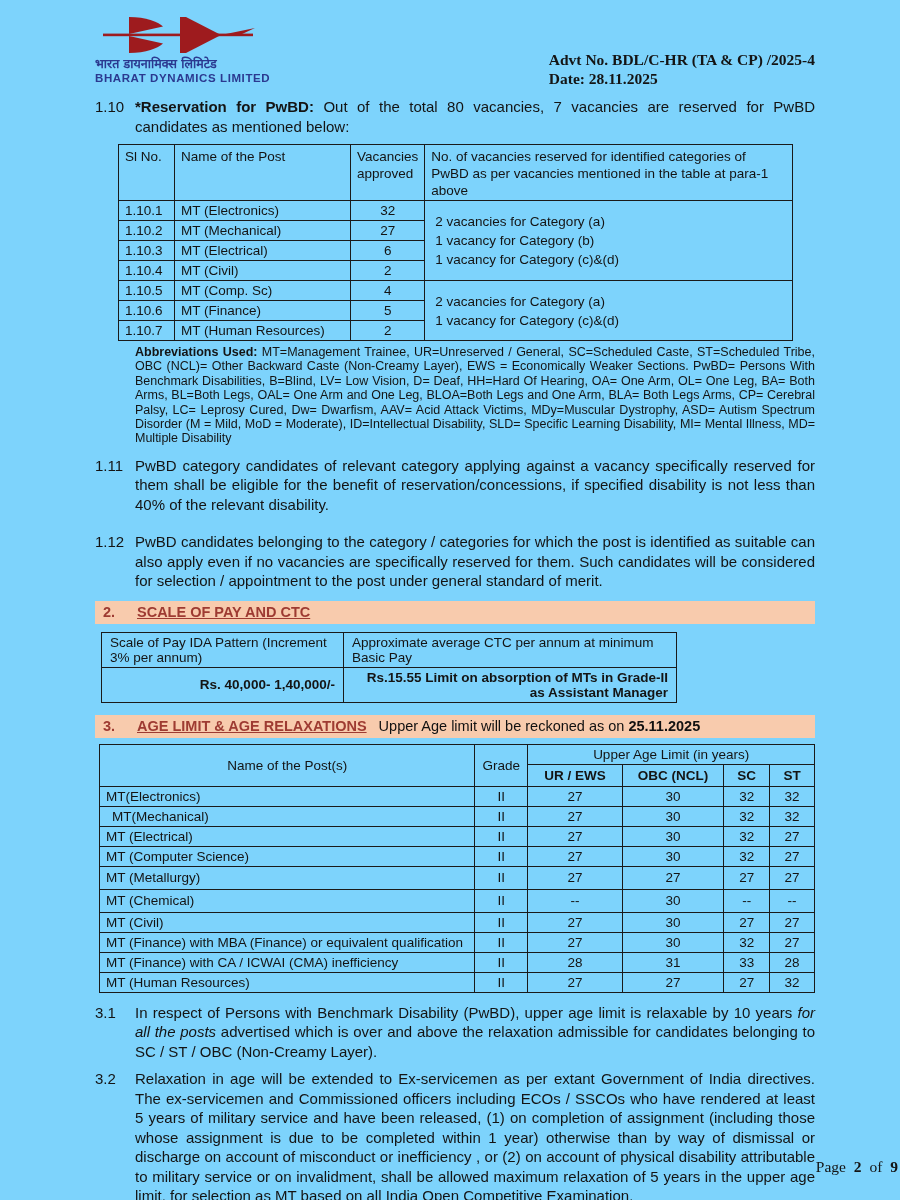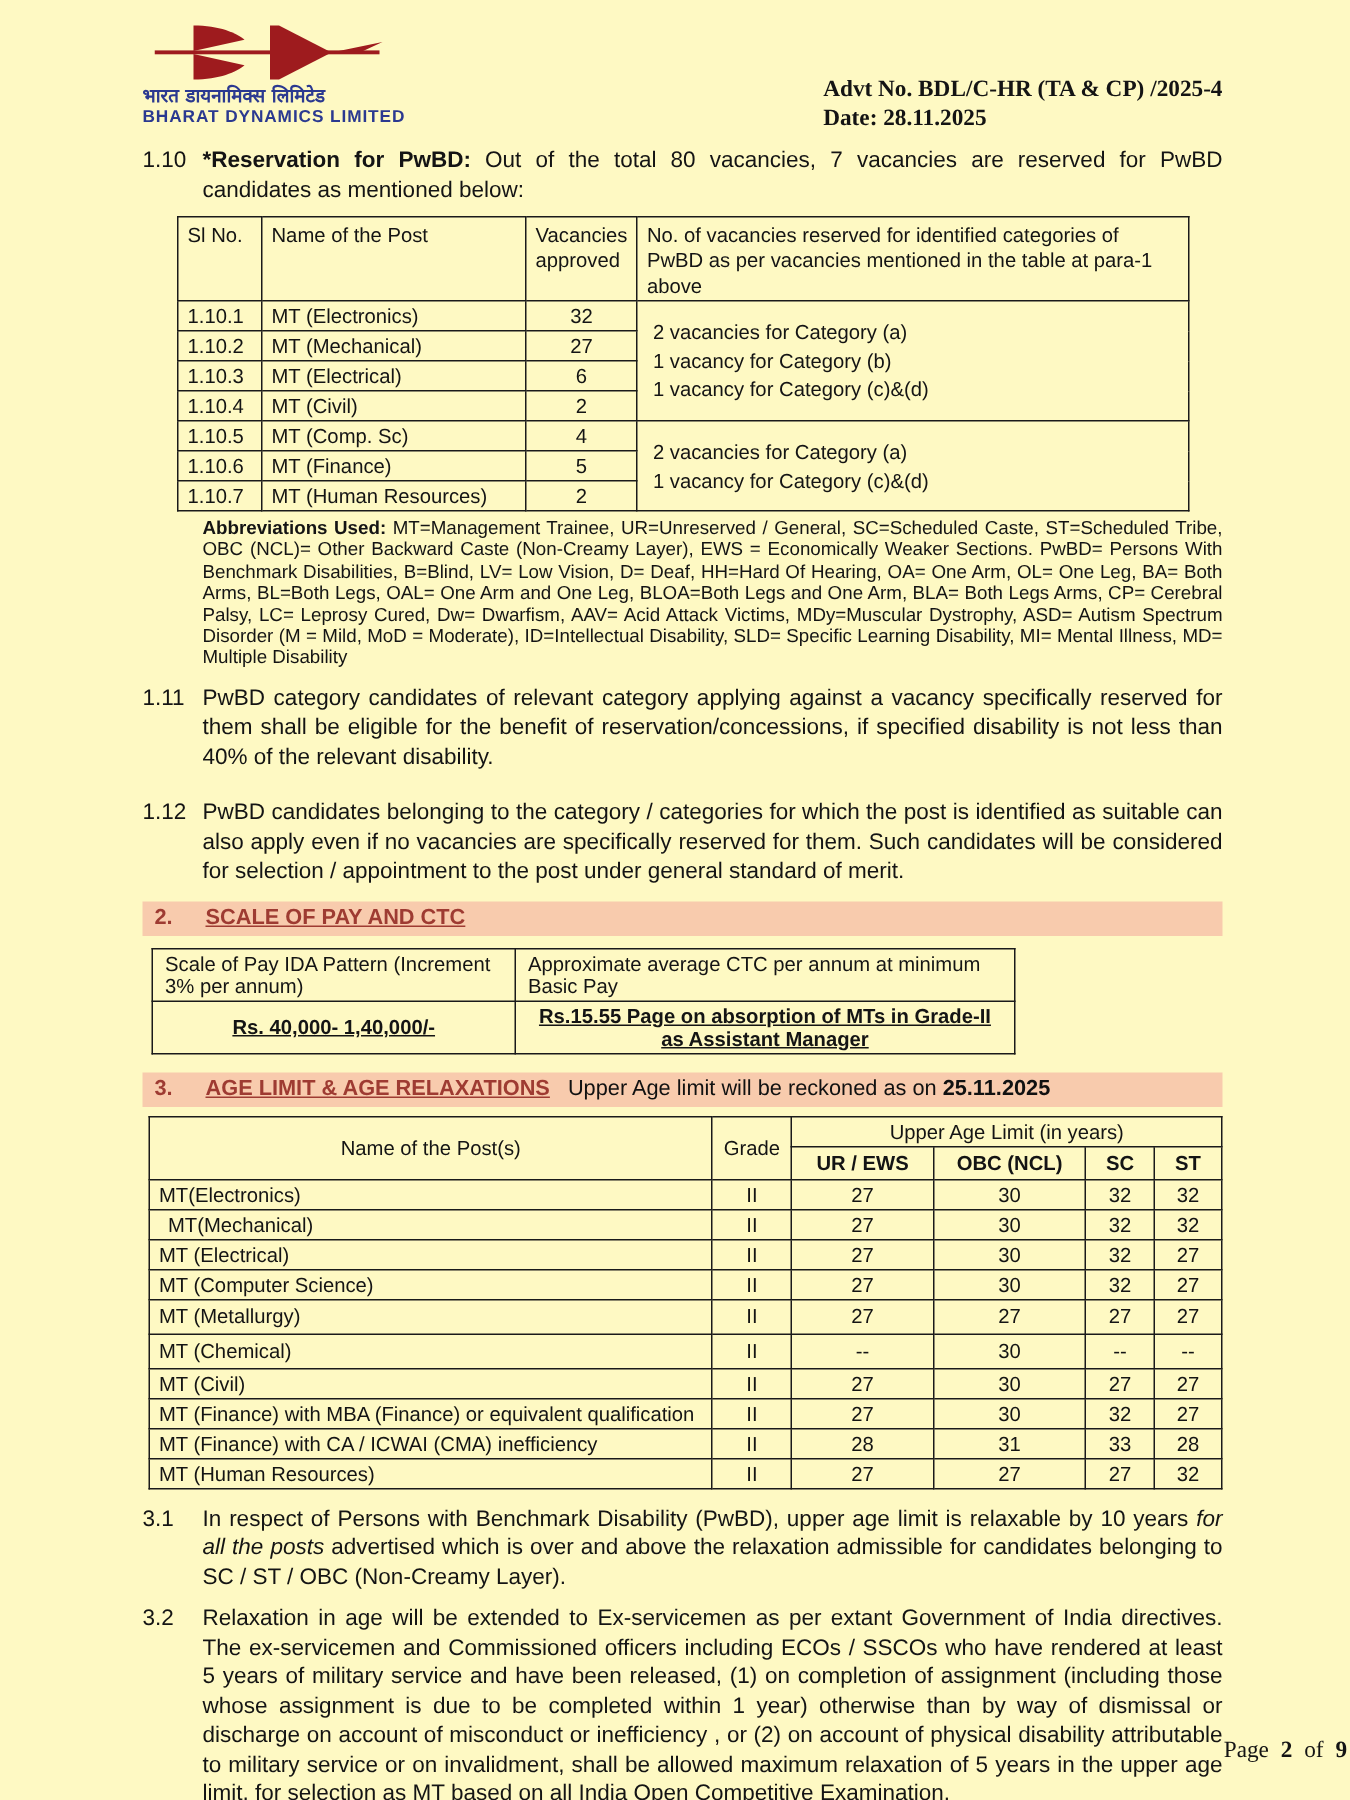--- a/index.html
+++ b/index.html
@@ -1,20 +1,20 @@
 <!DOCTYPE html>
 <html><head>
 <meta charset="utf-8">
 <style>
   * { box-sizing: border-box; margin: 0; padding: 0; }
   html, body { background: #e9e9e9; }
   body { font-family: "Liberation Sans", sans-serif; color: #141414; }
   .page {
     position: relative; width: 900px; height: 1200px; margin: 0 auto;
-    background: #fef9c3; overflow: hidden;
+    background: #7dd3fc; overflow: hidden;
     padding: 14px 85px 0 95px;
   }
   
   .doc-header { display: flex; justify-content: space-between; height: 80px; }
   .logo-block { width: 210px; }
   .logo-mark { display: block; margin-left: 8px; }
   .logo-hindi { color: #2B3990; font-weight: bold; font-size: 12.5px; line-height: 14px; margin-top: 1px; font-family: "DejaVu Sans", sans-serif; }
   .logo-english { color: #2B3990; font-weight: bold; font-size: 11.5px; letter-spacing: 0.6px; line-height: 14px; }
   .advt-block { text-align: left; font-family: "Liberation Serif", serif; font-weight: bold; font-size: 15.5px; line-height: 19px; padding-top: 36px; }
   
@@ -33,21 +33,21 @@
   .abbrev { margin: 4px 0 0 40px; font-size: 12.5px; line-height: 14.4px; text-align: justify; }
   
   .band { background: #F8CBAD; display: flex; align-items: baseline; padding: 3px 8px 4px 8px; font-size: 14.5px; margin-top: 10px; }
   .band-num { width: 34px; color: #9E3B32; font-weight: bold; flex-shrink: 0; }
   .band-title { color: #9E3B32; font-weight: bold; text-decoration: underline; }
   .band-rest { color: #111; margin-left: 12px; }
   .band-rest b { margin-left: 4px; }
   
   .pay-table { border-collapse: collapse; margin: 8px 0 0 6px; font-size: 13.5px; width: 576px; }
   .pay-table td { border: 1px solid #1a1a1a; padding: 2px 8px; height: 20px; }
-  .pay-table .val { font-weight: bold; text-align: center; text-decoration: underline; }
+  .pay-table .val { font-weight: bold; text-align: right; }
   
   .age-table { border-collapse: collapse; margin: 6px 0 0 4px; font-size: 13.5px; }
   .age-table th, .age-table td { border: 1px solid #1a1a1a; padding: 1px 6px; }
   .age-table th { font-weight: normal; text-align: center; height: 20px; }
   .age-table th.sub { font-weight: bold; height: 22px; }
   .age-table td { height: 20px; text-align: center; }
   .age-table td.name { text-align: left; }
   .age-table tr.tall td { height: 23px; }
   .age-table td.indent { padding-left: 12px; }
   
@@ -176,21 +176,21 @@
         <col style="width:296px">
         <col style="width:414px">
       </colgroup>
     <tbody>
         <tr>
       <td>Scale of Pay IDA Pattern  (Increment 3% per annum)</td>
       <td>Approximate average CTC per annum at minimum Basic Pay</td>
     </tr>
     <tr>
       <td class="val">Rs. 40,000- 1,40,000/-</td>
-      <td class="val">Rs.15.55 Page on absorption of MTs in Grade-II as Assistant Manager</td>
+      <td class="val">Rs.15.55 Limit on absorption of MTs in Grade-II as Assistant Manager</td>
     </tr>
   </tbody>
     </table>
 
   <div class="band" style="margin-top:12px;">
     <span class="band-num">3.</span>
     <span class="band-title">AGE LIMIT &amp; AGE RELAXATIONS</span>
     <span class="band-rest"><span>Upper Age limit will be reckoned as on</span><b>25.11.2025</b></span>
   </div>
 

